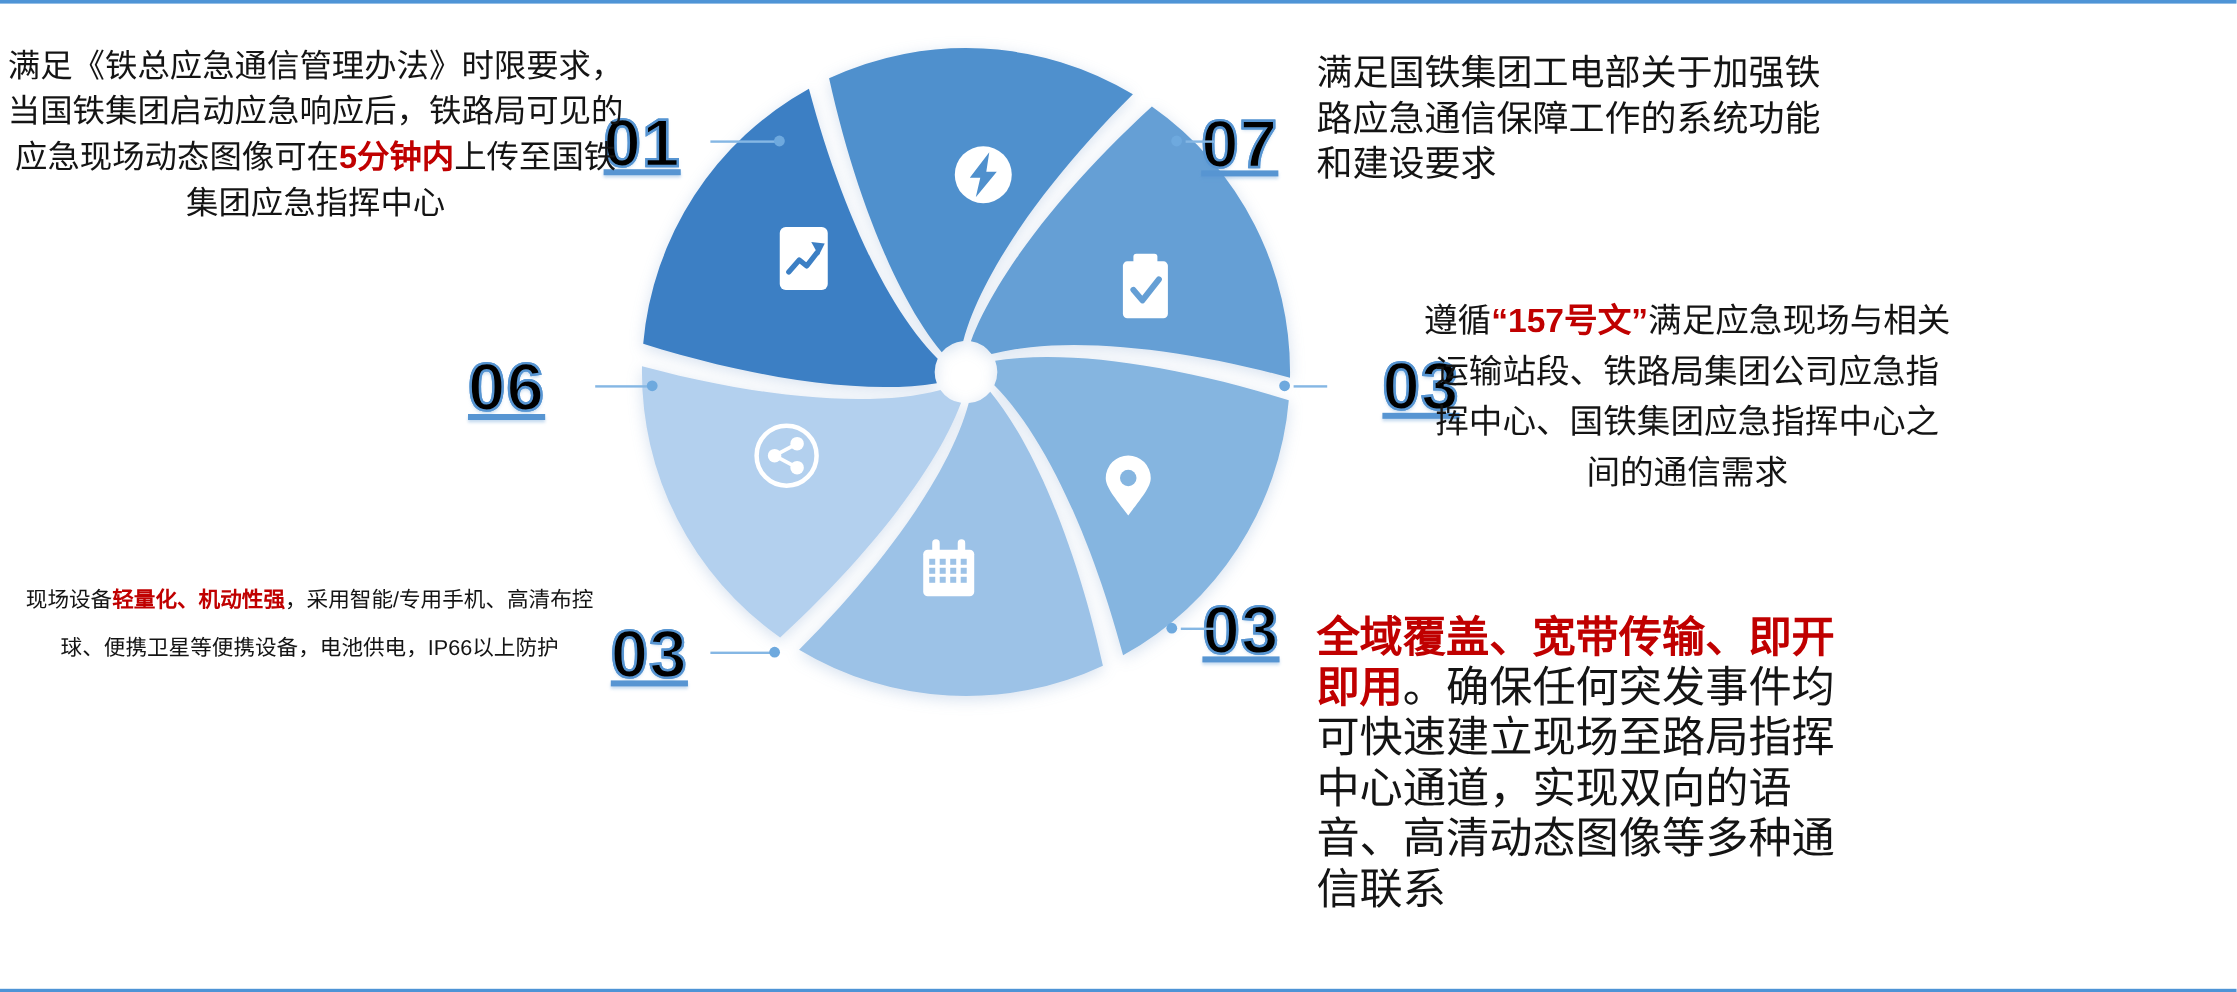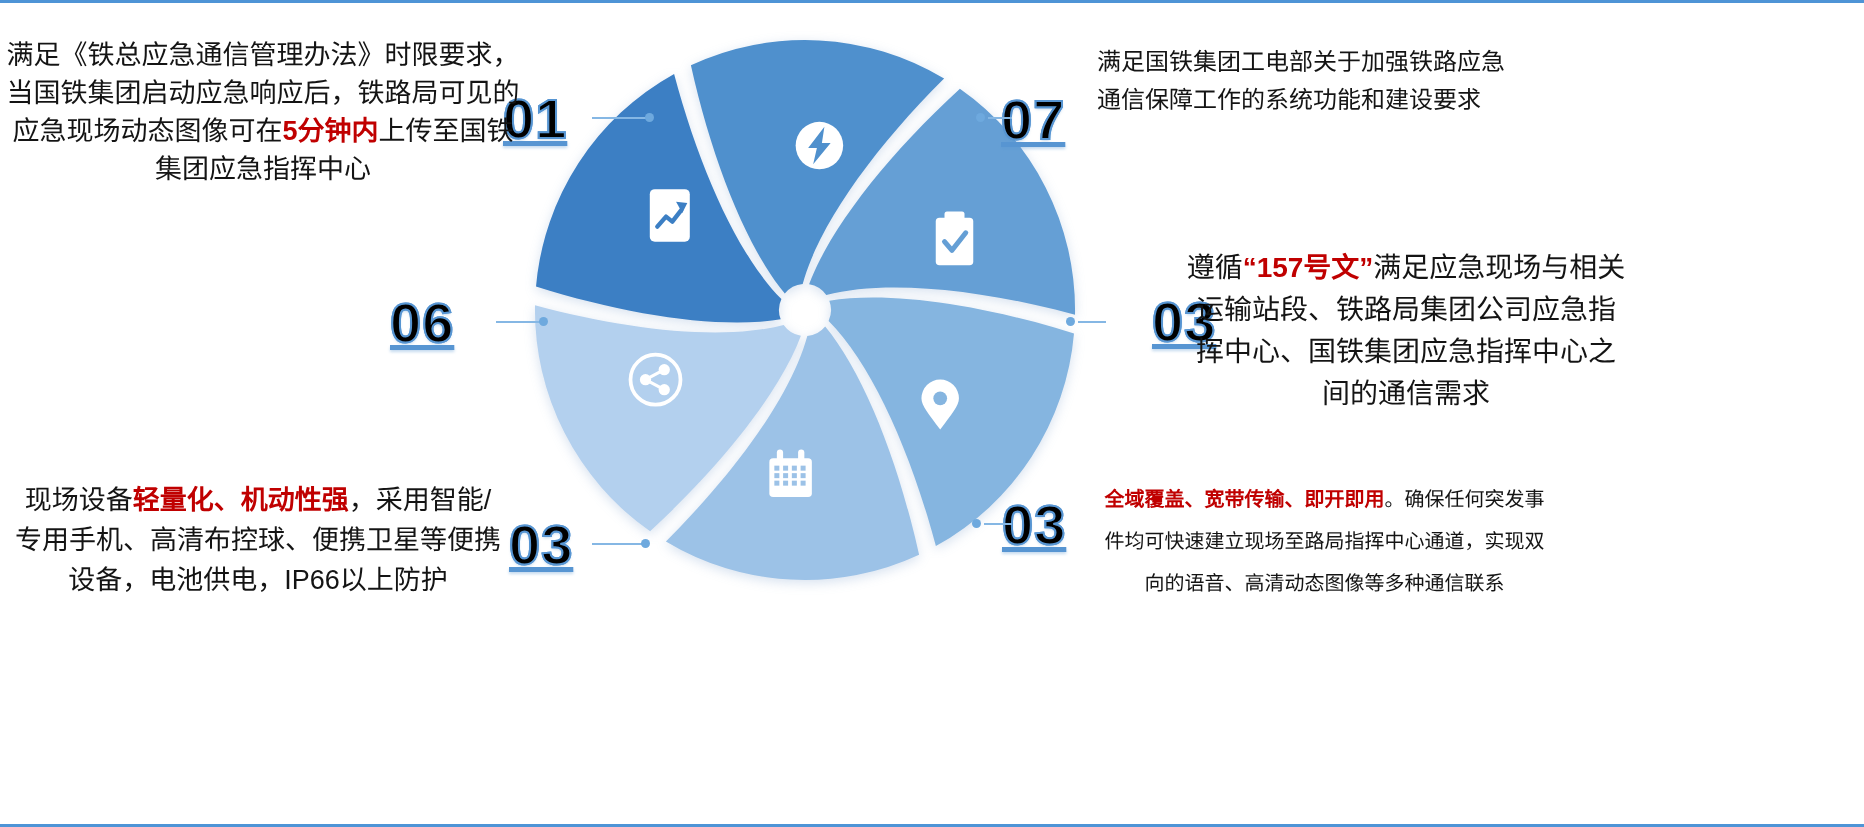--- a/index.html
+++ b/index.html
@@ -6,24 +6,24 @@
   .canvas{position:relative;width:1864px;height:827px;background:#ffffff;overflow:hidden;
           font-family:"Liberation Sans","DejaVu Sans",sans-serif;}
   .frame-line{position:absolute;left:0;width:1864px;height:3px;background:#4e94d6;}
   .frame-line.top{top:0;}
   .frame-line.bottom{bottom:0;}
   .pinwheel{position:absolute;left:485px;top:-10px;width:640px;height:640px;
             filter:drop-shadow(0 3px 6px rgba(70,120,180,.22));}
   .txt{position:absolute;color:#141414;}
   .txt .em{color:#c00000;font-weight:bold;}
   .t01{left:4px;   top:4px;   width:518px;font-size:27px;line-height:38px;text-align:center;margin-top:32px;}
-  .t02{left:1097px;top:43px;  width:430px;font-size:24px;line-height:38px;text-align:left;}
+  .t02{left:1097px;top:43px;  width:430px;font-size:30px;line-height:38px;text-align:left;}
   .t03{left:1186px;top:247px; width:440px;font-size:28px;line-height:42px;text-align:center;}
-  .t04{left:1097px;top:478px; width:455px;font-size:20px;line-height:42px;text-align:center;}
-  .t05{left:12px;  top:480px; width:492px;font-size:27px;line-height:40px;text-align:center;}
+  .t04{left:1097px;top:510px; width:455px;font-size:36px;line-height:42px;text-align:left;}
+  .t05{left:12px;  top:480px; width:492px;font-size:18px;line-height:40px;text-align:center;}
   .t06{left:2px;   top:267px; width:400px;font-size:28px;line-height:42px;text-align:center;}
   .num{position:absolute;width:84px;text-align:left;font-size:56px;font-weight:700;
        color:#000000;-webkit-text-stroke:2px #5795d2;letter-spacing:1px;
        text-shadow:0 2px 3px rgba(87,149,210,.35);text-decoration:underline;}
   .n01{left:503px; top:86px;}
   .n02{left:1001px;top:87px;}
   .n03{left:1152px;top:289px;}
   .n04{left:1002px;top:492px;}
   .n05{left:509px; top:512px;}
   .n06{left:390px; top:290px;}

